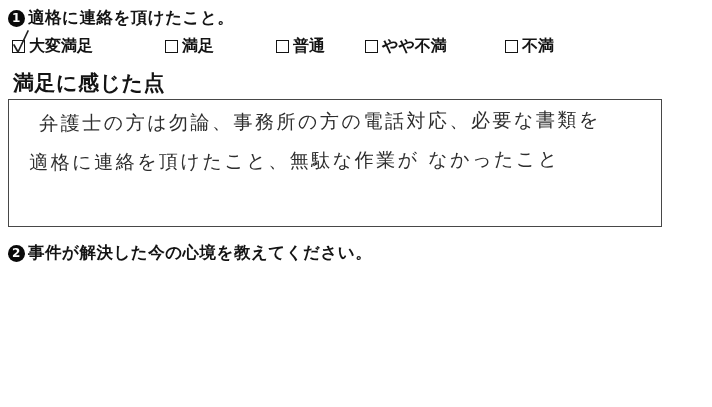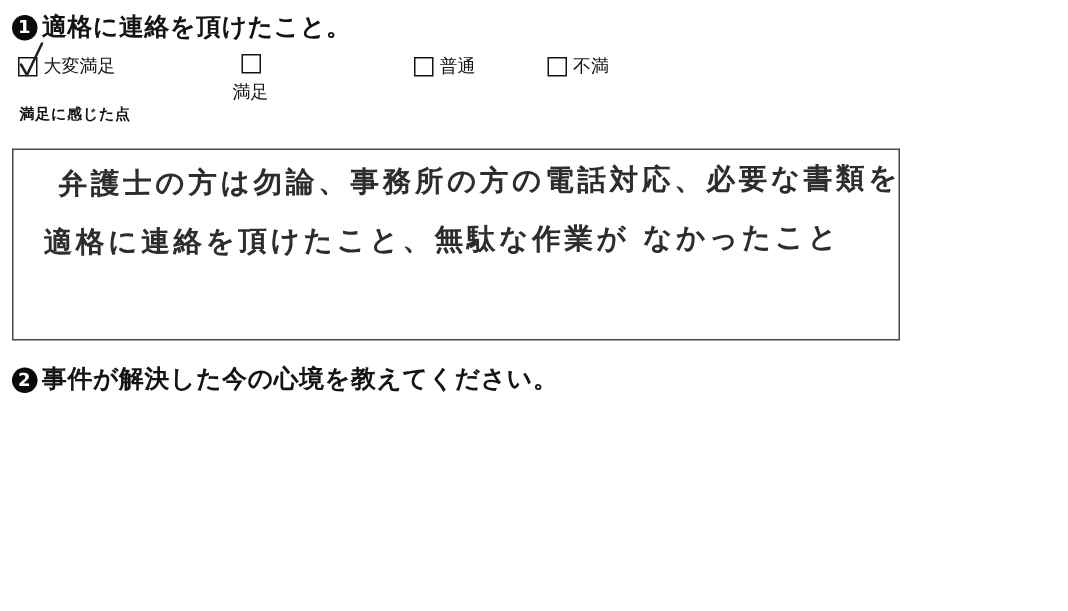--- a/index.html
+++ b/index.html
@@ -51,27 +51,27 @@
     left: 0;
     width: 712px;
     height: 22px;
   }
   .option {
     position: absolute;
     top: 0;
     display: flex;
     align-items: center;
     gap: 4px;
-    font-size: 12px;
-    font-weight: 400;
+    font-size: 16px;
+    font-weight: 700;
     color: #141414;
     white-space: nowrap;
   }
   .option:nth-child(1) { left: 12px; }
-  .option:nth-child(2) { left: 155px; flex-direction: column; }
+  .option:nth-child(2) { left: 165px; }
   .option:nth-child(3) { left: 276px; }
   .option:nth-child(4) { left: 365px; }
   .option:nth-child(5) { left: 505px; text-align: center; }
   .checkbox {
     position: relative;
     width: 13px;
     height: 13px;
     min-width: 13px;
     border: 1.6px solid #141414;
     background: #ffffff;
@@ -82,32 +82,31 @@
     top: -13px;
     overflow: visible;
     pointer-events: none;
   }
 
   
   .answer-label {
     position: absolute;
     left: 13px;
     top: 69px;
-    font-size: 10px;
+    font-size: 21px;
     font-weight: 700;
     color: #141414;
     letter-spacing: 0.5px;
   }
   .answer-box {
     position: absolute;
     left: 8px;
-    width: 592px;
+    width: 654px;
     border: 1.6px solid #474747;
     background: #ffffff;
-    font-weight: bold;
   }
   .box1 { top: 99px;  height: 128px; }
   .box2 { top: 276px; height: 122px; }
 
   
   .hand-line {
     font-family: "DejaVu Sans", "Liberation Sans", sans-serif;
     font-size: 19px;
     line-height: 35px;
     color: #2d2d2d;
@@ -144,20 +143,24 @@
     <div class="option">
       <span class="checkbox"></span>
       <span>満足</span>
     </div>
     <div class="option">
       <span class="checkbox"></span>
       <span>普通</span>
     </div>
     <div class="option">
       <span class="checkbox"></span>
+      <span>やや不満</span>
+    </div>
+    <div class="option">
+      <span class="checkbox"></span>
       <span>不満</span>
     </div>
   </div>
 
   <div class="answer-label">満足に感じた点</div>
 
   <div class="answer-box box1">
     <div class="hand-line">弁護士の方は勿論、事務所の方の電話対応、必要な書類を</div>
     <div class="hand-line">適格に連絡を頂けたこと、無駄な作業が なかったこと</div>
   </div>

